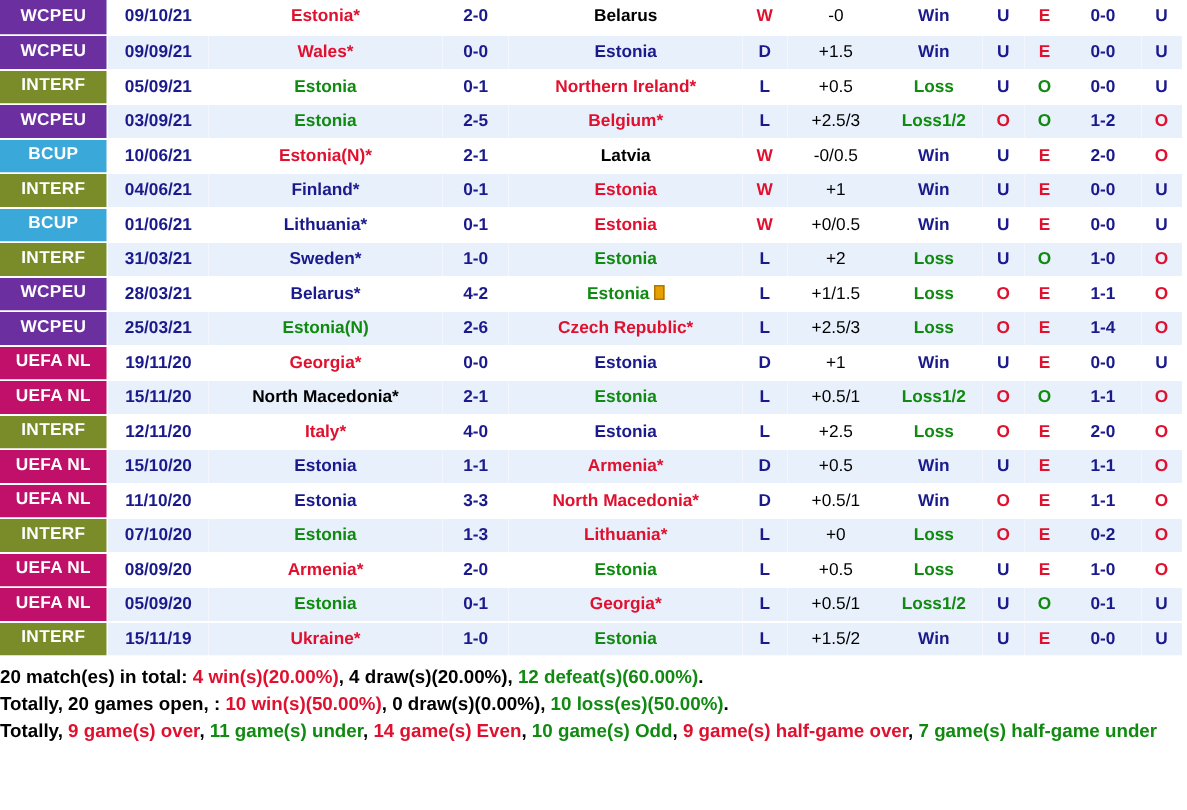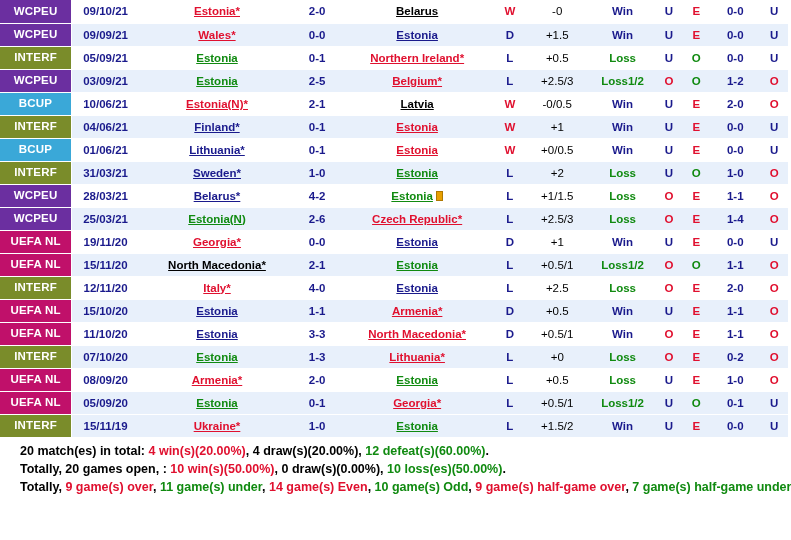--- a/index.html
+++ b/index.html
@@ -45,21 +45,21 @@
     font-size: 11px;
     letter-spacing: 0.2px;
     border-right: 1px solid #ffffff;
     line-height: 11px;
   }
   td.date {
     color: #1a1a8c;
     font-weight: bold;
     font-size: 11.5px;
   }
-  td.team { font-weight: bold; text-decoration: underline; }
+  td.team { font-weight: bold; }
   td.score { font-weight: bold; color: #1a1a8c; }
   td.wdl { font-weight: bold; }
   td.hand { color: #000000; font-size: 11.5px; }
   td.res { font-weight: bold; }
   td.small { font-weight: bold; font-size: 11.5px; }
 
   .red   { color: #e0102f; }
   .green { color: #108a10; }
   .blue  { color: #1a1a8c; }
   .black { color: #000000; }
@@ -70,21 +70,21 @@
   .card {
     display: inline-block;
     width: 7px; height: 10px;
     background: #e8a000;
     border: 1px solid #b07800;
     vertical-align: -1px;
     margin-left: 3px;
   }
 
   #summary {
-    padding: 4px 4px 0 20px;
+    padding: 4px 4px 0 0;
     font-size: 12.5px;
     font-weight: bold;
     color: #000000;
     line-height: 18px;
   }
   #summary div { white-space: nowrap; }
 </style>
 </head>
 <body>
 

